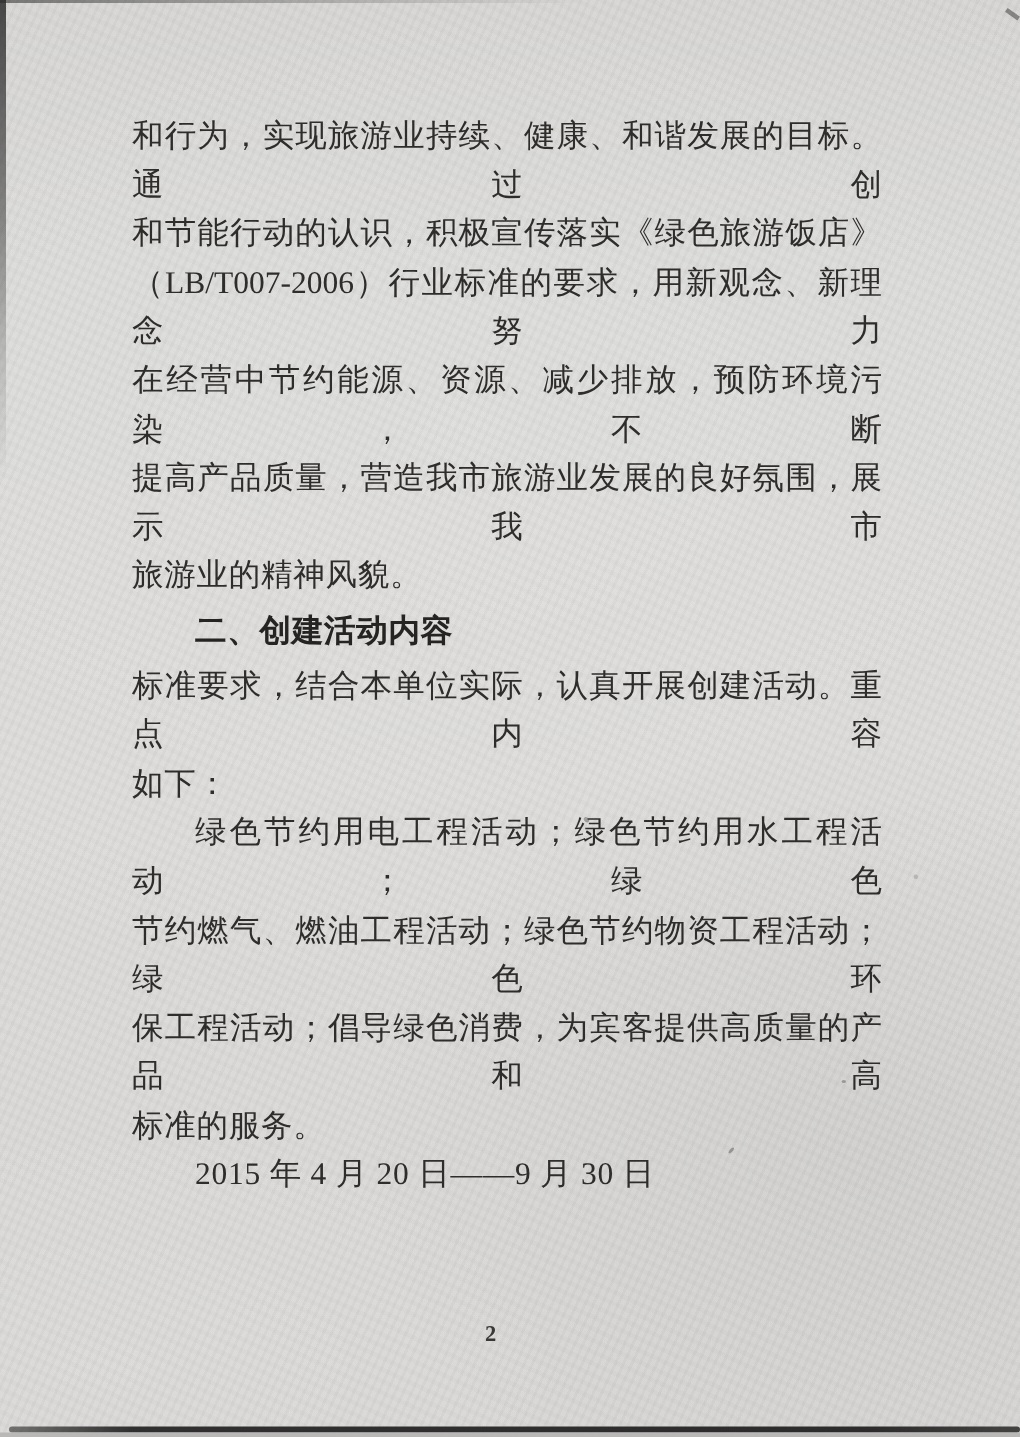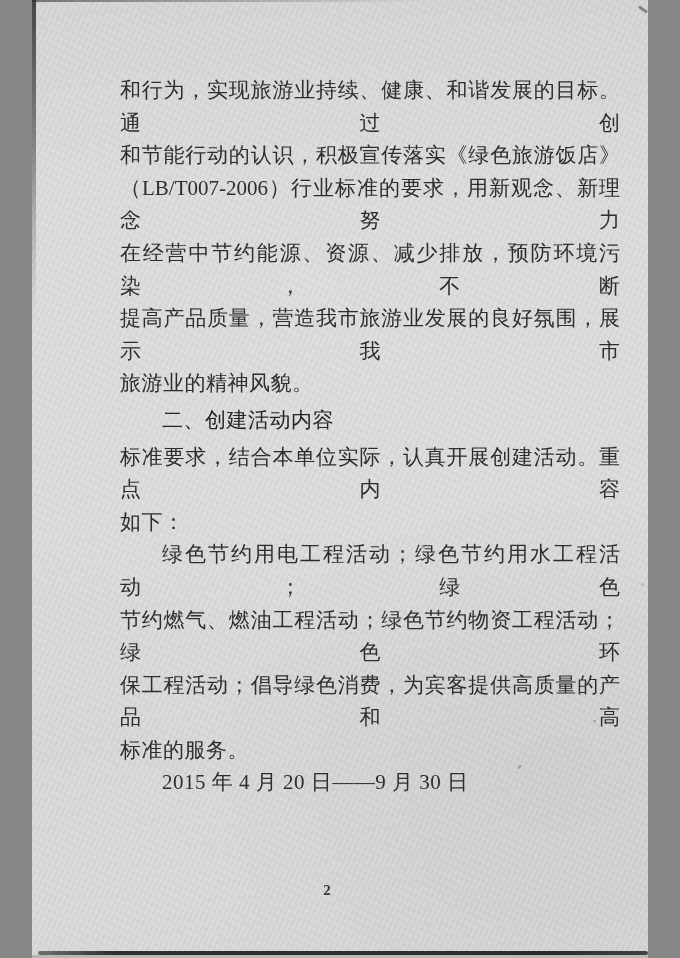--- a/index.html
+++ b/index.html
@@ -2,21 +2,21 @@
 <html><head>
 <meta charset="utf-8">
 <style>
   html, body {
     margin: 0;
     padding: 0;
     background: #888;
   }
   .paper {
     position: relative;
-    width: 616px;
+    width: 680px;
     height: 958px;
     margin: 0 auto;
     overflow: hidden;
     background:
       radial-gradient(ellipse 900px 600px at 45% 30%, rgba(255,255,255,0.10), rgba(0,0,0,0) 70%),
       radial-gradient(ellipse 500px 400px at 85% 80%, rgba(0,0,0,0.04), rgba(0,0,0,0) 70%),
       radial-gradient(ellipse 600px 300px at 10% 95%, rgba(255,255,255,0.07), rgba(0,0,0,0) 60%),
       linear-gradient(180deg, #d6d5d3 0%, #dadad8 18%, #dcdbd9 55%, #d8d7d5 100%);
     font-family: "Liberation Serif", "DejaVu Serif", serif;
   }
@@ -43,21 +43,21 @@
   }
   .line.justify {
     white-space: normal;
     text-align: justify;
     text-align-last: justify;
     text-justify: inter-character;
     letter-spacing: 0;
   }
   .line.indent { text-indent: 2em; }
   .line.heading {
-    font-weight: normal;
+    font-weight: bold;
     color: #262422;
     margin: 4px 0;
   }
   .page-number {
     position: absolute;
     top: 882px;
     left: 0;
     width: 100%;
     padding-right: 26px;
     box-sizing: border-box;

